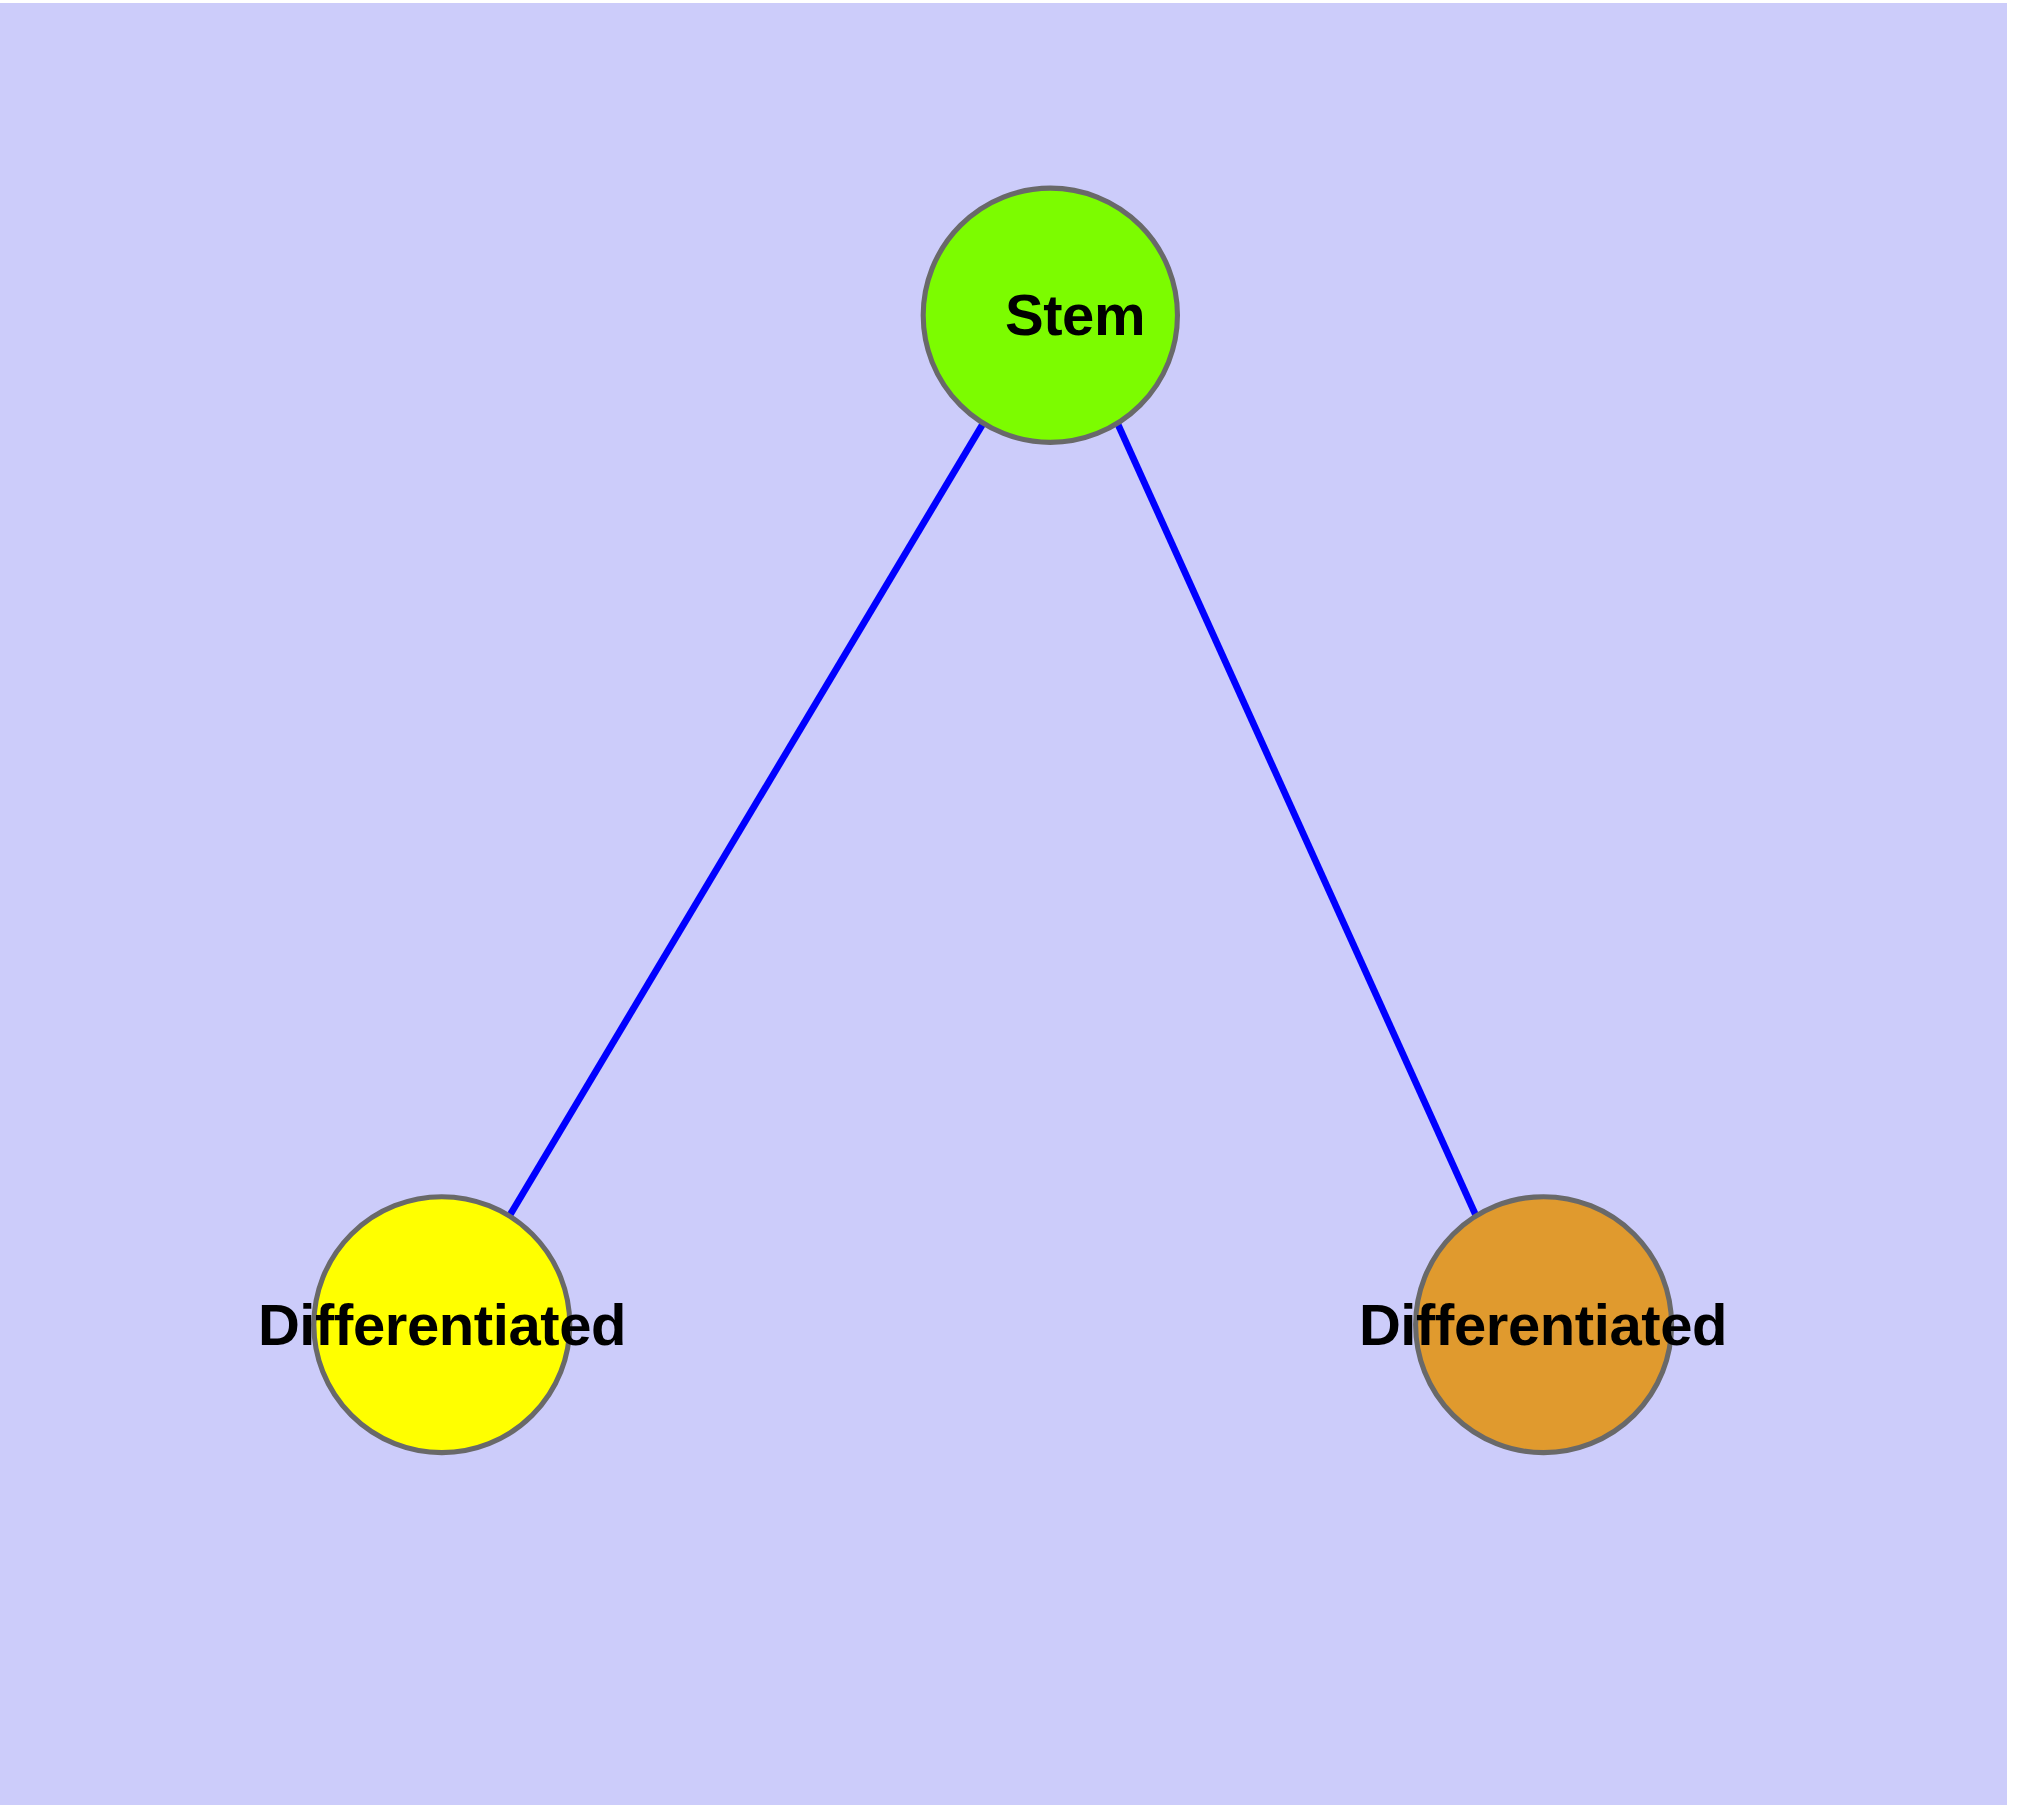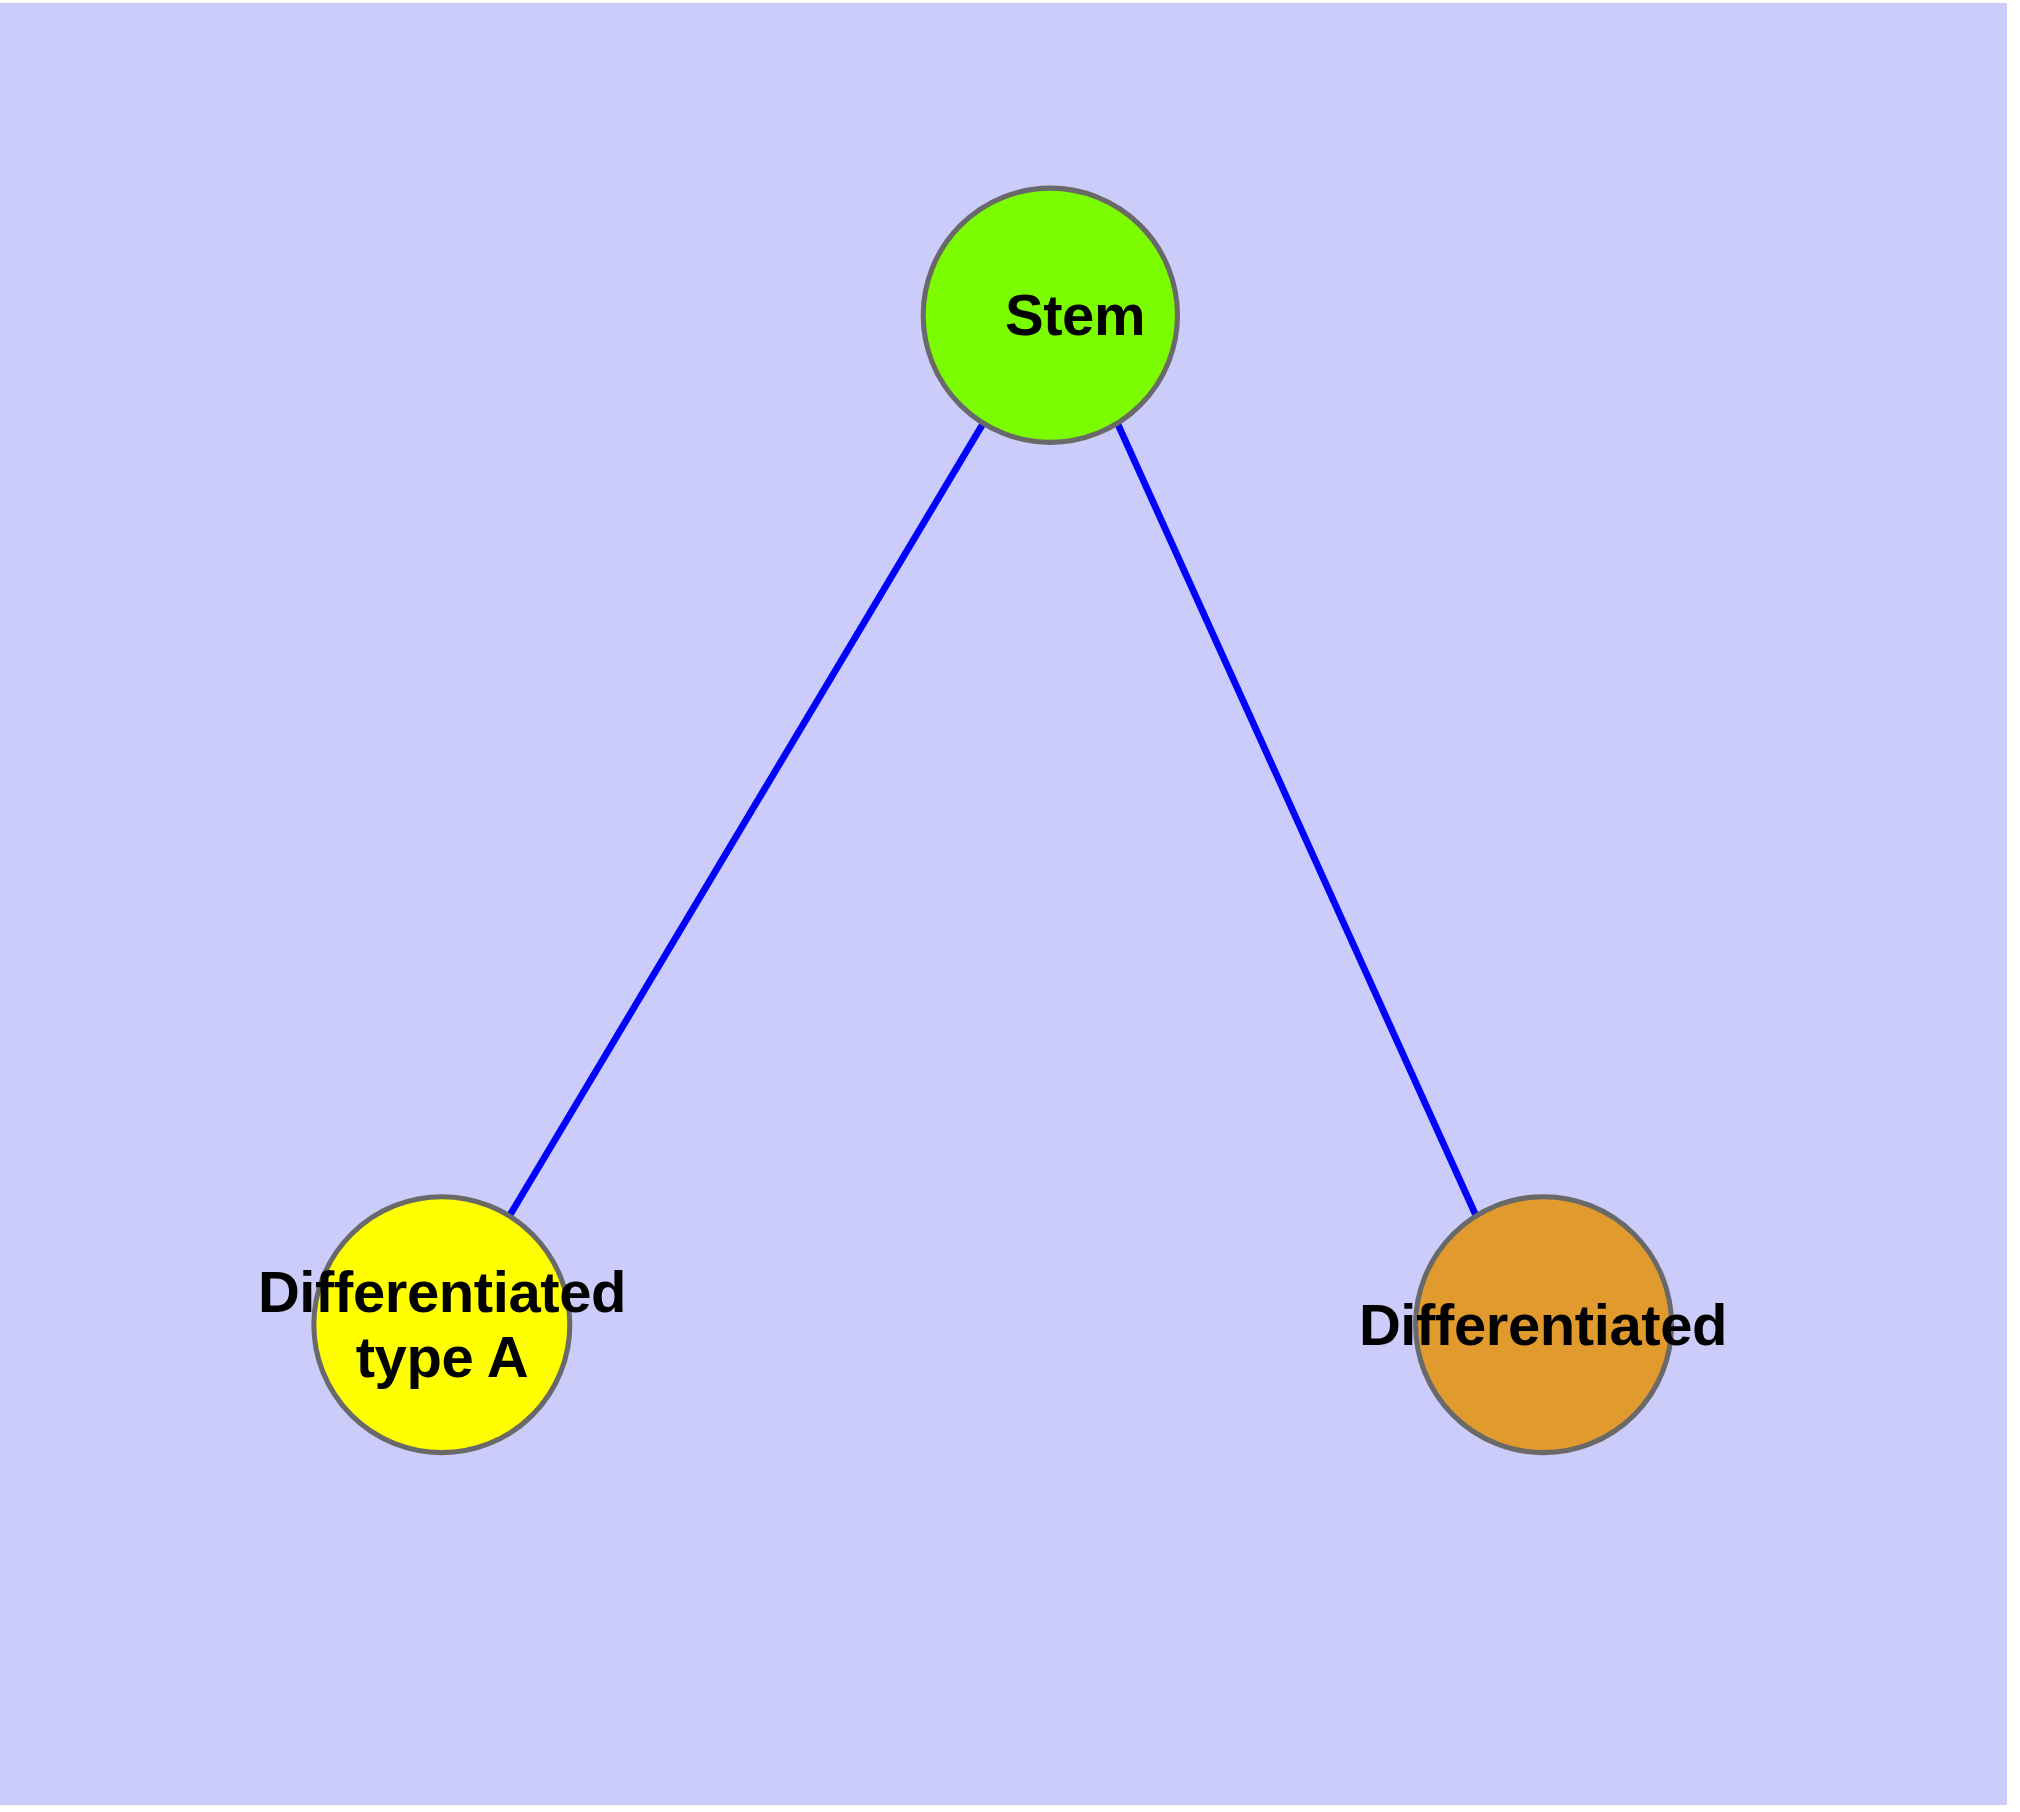--- a/index.html
+++ b/index.html
@@ -74,21 +74,20 @@
       <circle class="node-circle" cx="1821" cy="1563" r="151" fill="#e09a2e" stroke="#696969"></circle>
     </g>
   </svg>
 
   <div class="node-label" style="left:1050px; top:315px;margin-left:25px;">
     <div>Stem</div>
   </div>
 
   <div class="node-label" style="left:442px; top:1325px;">
     <div>Differentiated</div>
-    <div>type A</div>
   </div>
 
   <div class="node-label" style="left:1543px; top:1325px;">
     <div>Differentiated</div>
   </div>
 
 </div>
 
 
 </body></html>

